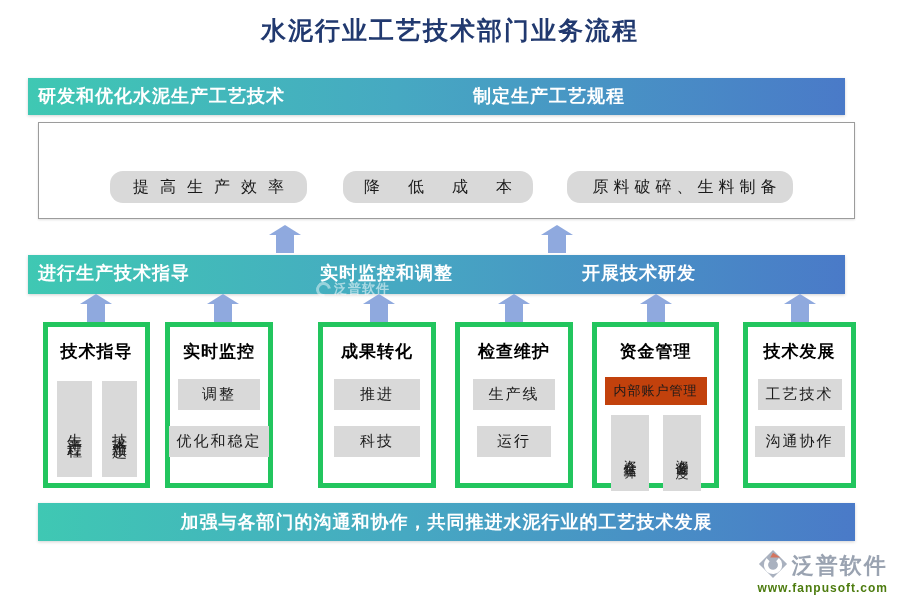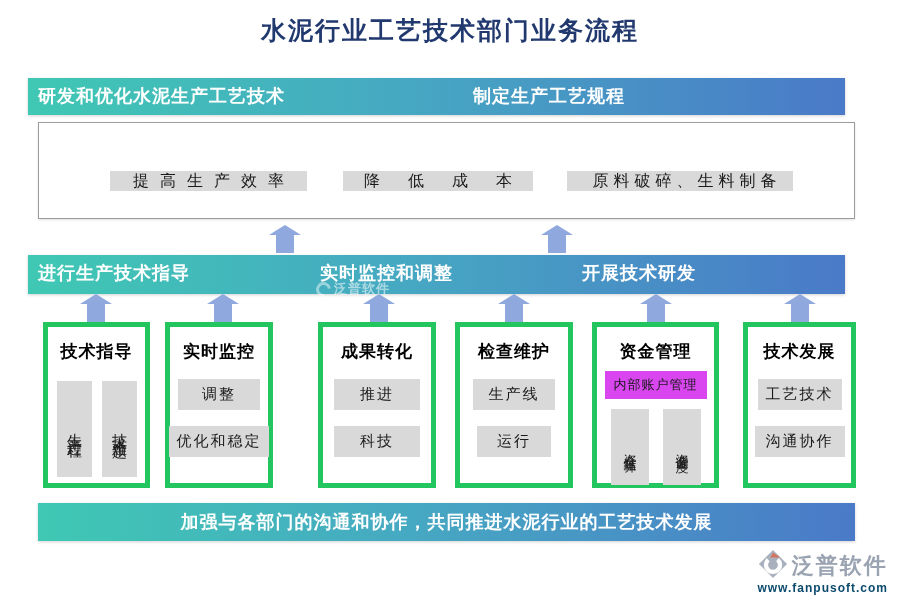--- a/index.html
+++ b/index.html
@@ -19,23 +19,24 @@
   }
   .bar1{top:78px;height:37px;line-height:37px;}
   .bar2{top:255px;height:39px;line-height:36px;}
   .bar-seg{position:absolute;top:0;white-space:nowrap;}
   .white-box{
     position:absolute;left:38px;top:122px;width:817px;height:97px;
     background:#ffffff;border:1px solid #9c9c9c;box-sizing:border-box;
     box-shadow:0 1px 2px rgba(0,0,0,0.12);
   }
   .goal-box{
-    position:absolute;top:48px;height:20px;background:#d9d9d9;color:#1a1a1a;
+    position:absolute;top:48px;height:32px;background:#d9d9d9;color:#1a1a1a;
     font-size:16px;display:flex;align-items:center;justify-content:center;
     white-space:nowrap;
+    border-radius:13px;
   }
   .goal-1{left:71px;width:197px;letter-spacing:11px;padding-left:11px;box-sizing:border-box;}
   .goal-2{left:304px;width:190px;letter-spacing:28px;padding-left:28px;box-sizing:border-box;}
   .goal-3{left:528px;width:226px;letter-spacing:5px;padding-left:14px;box-sizing:border-box;}
   .arrow-up{position:absolute;width:32px;height:28px;}
   .arrow-up .head{width:0;height:0;margin:0 auto;
     border-left:16px solid transparent;border-right:16px solid transparent;
     border-bottom:10px solid #8fa9de;}
   .arrow-up .stem{width:18px;height:18px;background:#8fa9de;margin:0 auto;}
   .dept-card{
@@ -55,23 +56,23 @@
   .vpair{display:flex;justify-content:center;gap:10px;margin-top:18px;}
   .vbox{
     background:#d9d9d9;color:#1a1a1a;
     writing-mode:vertical-rl;text-orientation:upright;
     font-size:15px;letter-spacing:4px;
     padding:8px 8px;box-sizing:border-box;height:96px;
     display:flex;align-items:center;justify-content:center;
   }
   .vbox.small{height:76px;font-size:13px;letter-spacing:2px;padding:6px 10px;}
   .wide-item{
-    background:#d946ef;color:#1a1a1a;font-size:13px;height:28px;
-    display:flex;align-items:center;justify-content:center;
-    margin:8px auto 0 auto;width:102px;white-space:nowrap;letter-spacing:1px;
+    background:#c2410c;color:#1a1a1a;font-size:13px;height:28px;
+    display:flex;align-items:center;justify-content:center;
+    margin:14px auto 0 auto;width:102px;white-space:nowrap;letter-spacing:1px;
   }
   .footer-bar{
     position:absolute;left:38px;top:503px;width:817px;height:38px;
     background:linear-gradient(90deg,#3fc8b3 0%,#46a9c2 45%,#4a7ac8 100%);
     color:#ffffff;font-weight:bold;font-size:18px;letter-spacing:1px;
     display:flex;align-items:center;justify-content:center;
     box-shadow:0 1px 3px rgba(0,0,0,0.18);white-space:nowrap;
   }
   .watermark{
     position:absolute;left:316px;top:280px;display:flex;align-items:center;gap:3px;
@@ -82,21 +83,21 @@
     width:15px;height:15px;border-radius:50%;
     border:3px solid rgba(255,255,255,0.45);border-right-color:transparent;
     box-sizing:border-box;transform:rotate(35deg);
   }
   .vendor-logo{
     position:absolute;right:12px;top:549px;display:flex;flex-direction:column;
     align-items:center;
   }
   .vendor-row{display:flex;align-items:center;gap:4px;}
   .vendor-name{font-size:22px;font-weight:600;color:#9aa3b1;letter-spacing:2px;}
-  .vendor-url{font-size:12px;font-weight:bold;color:#0c4a6e;letter-spacing:1px;margin-top:-2px;}
+  .vendor-url{font-size:12px;font-weight:bold;color:#4d7c0f;letter-spacing:1px;margin-top:-2px;}
 </style>
 </head>
 <body>
 
 <div class="stage">
 
   <div class="page-title">水泥行业工艺技术部门业务流程</div>
 
   <div class="grad-bar bar1">
     <span class="bar-seg" style="left:10px">研发和优化水泥生产工艺技术</span>

